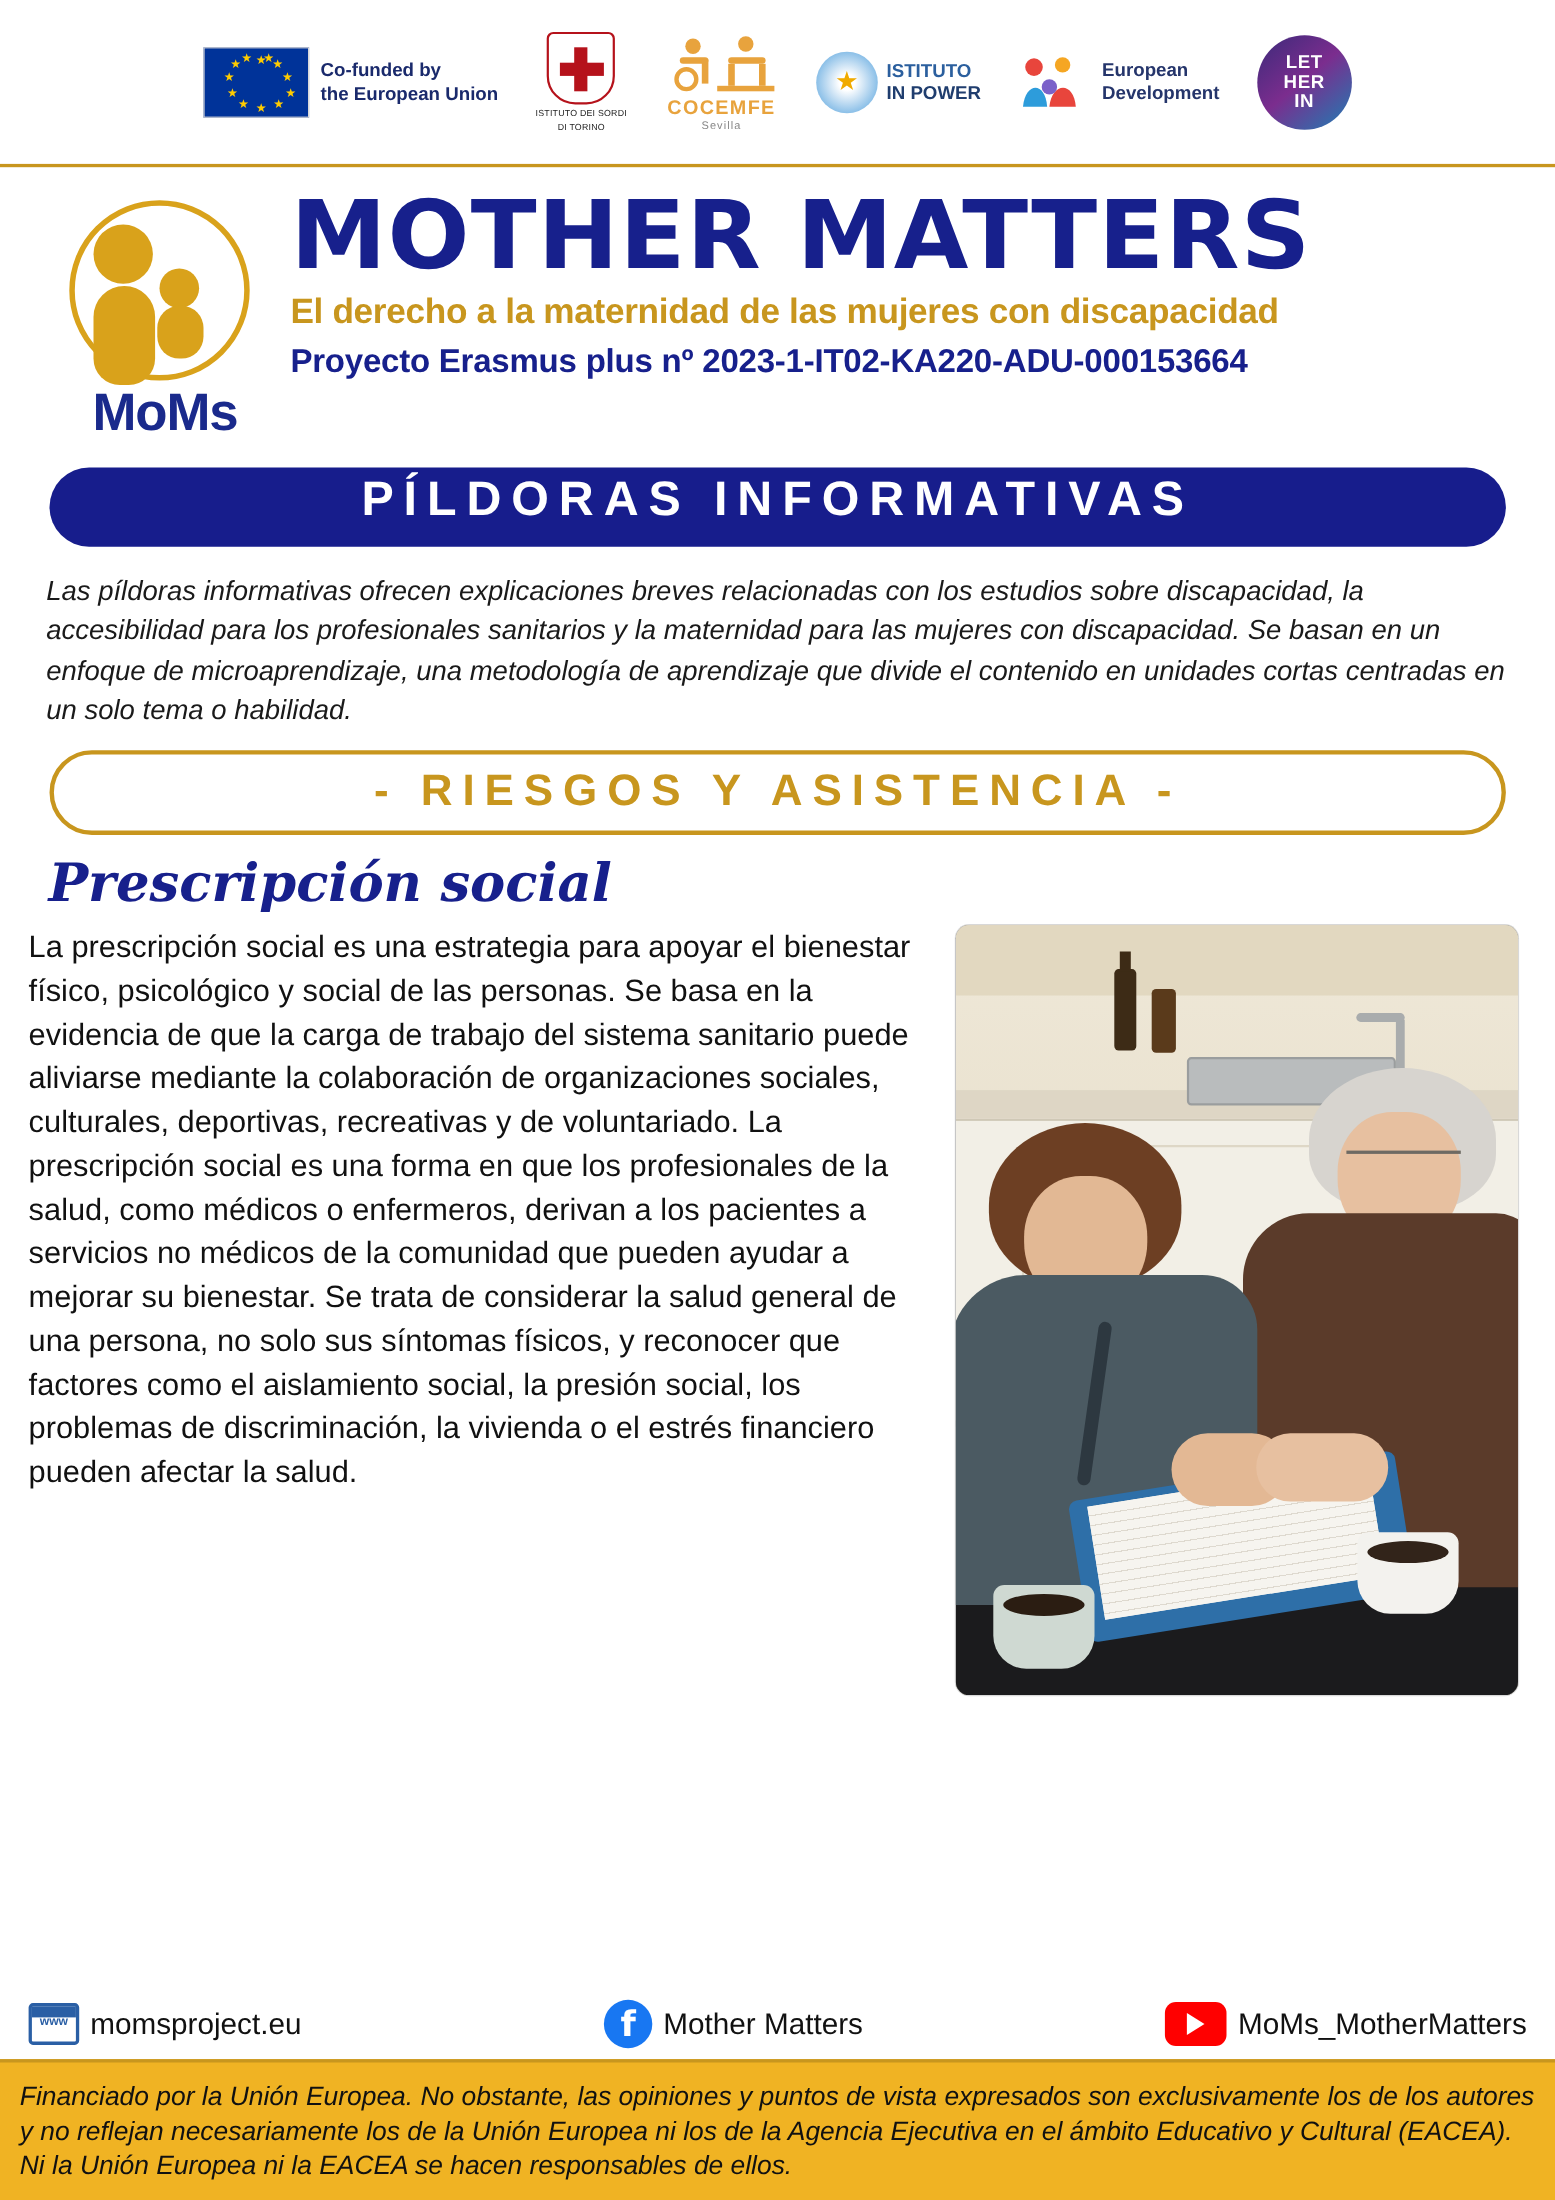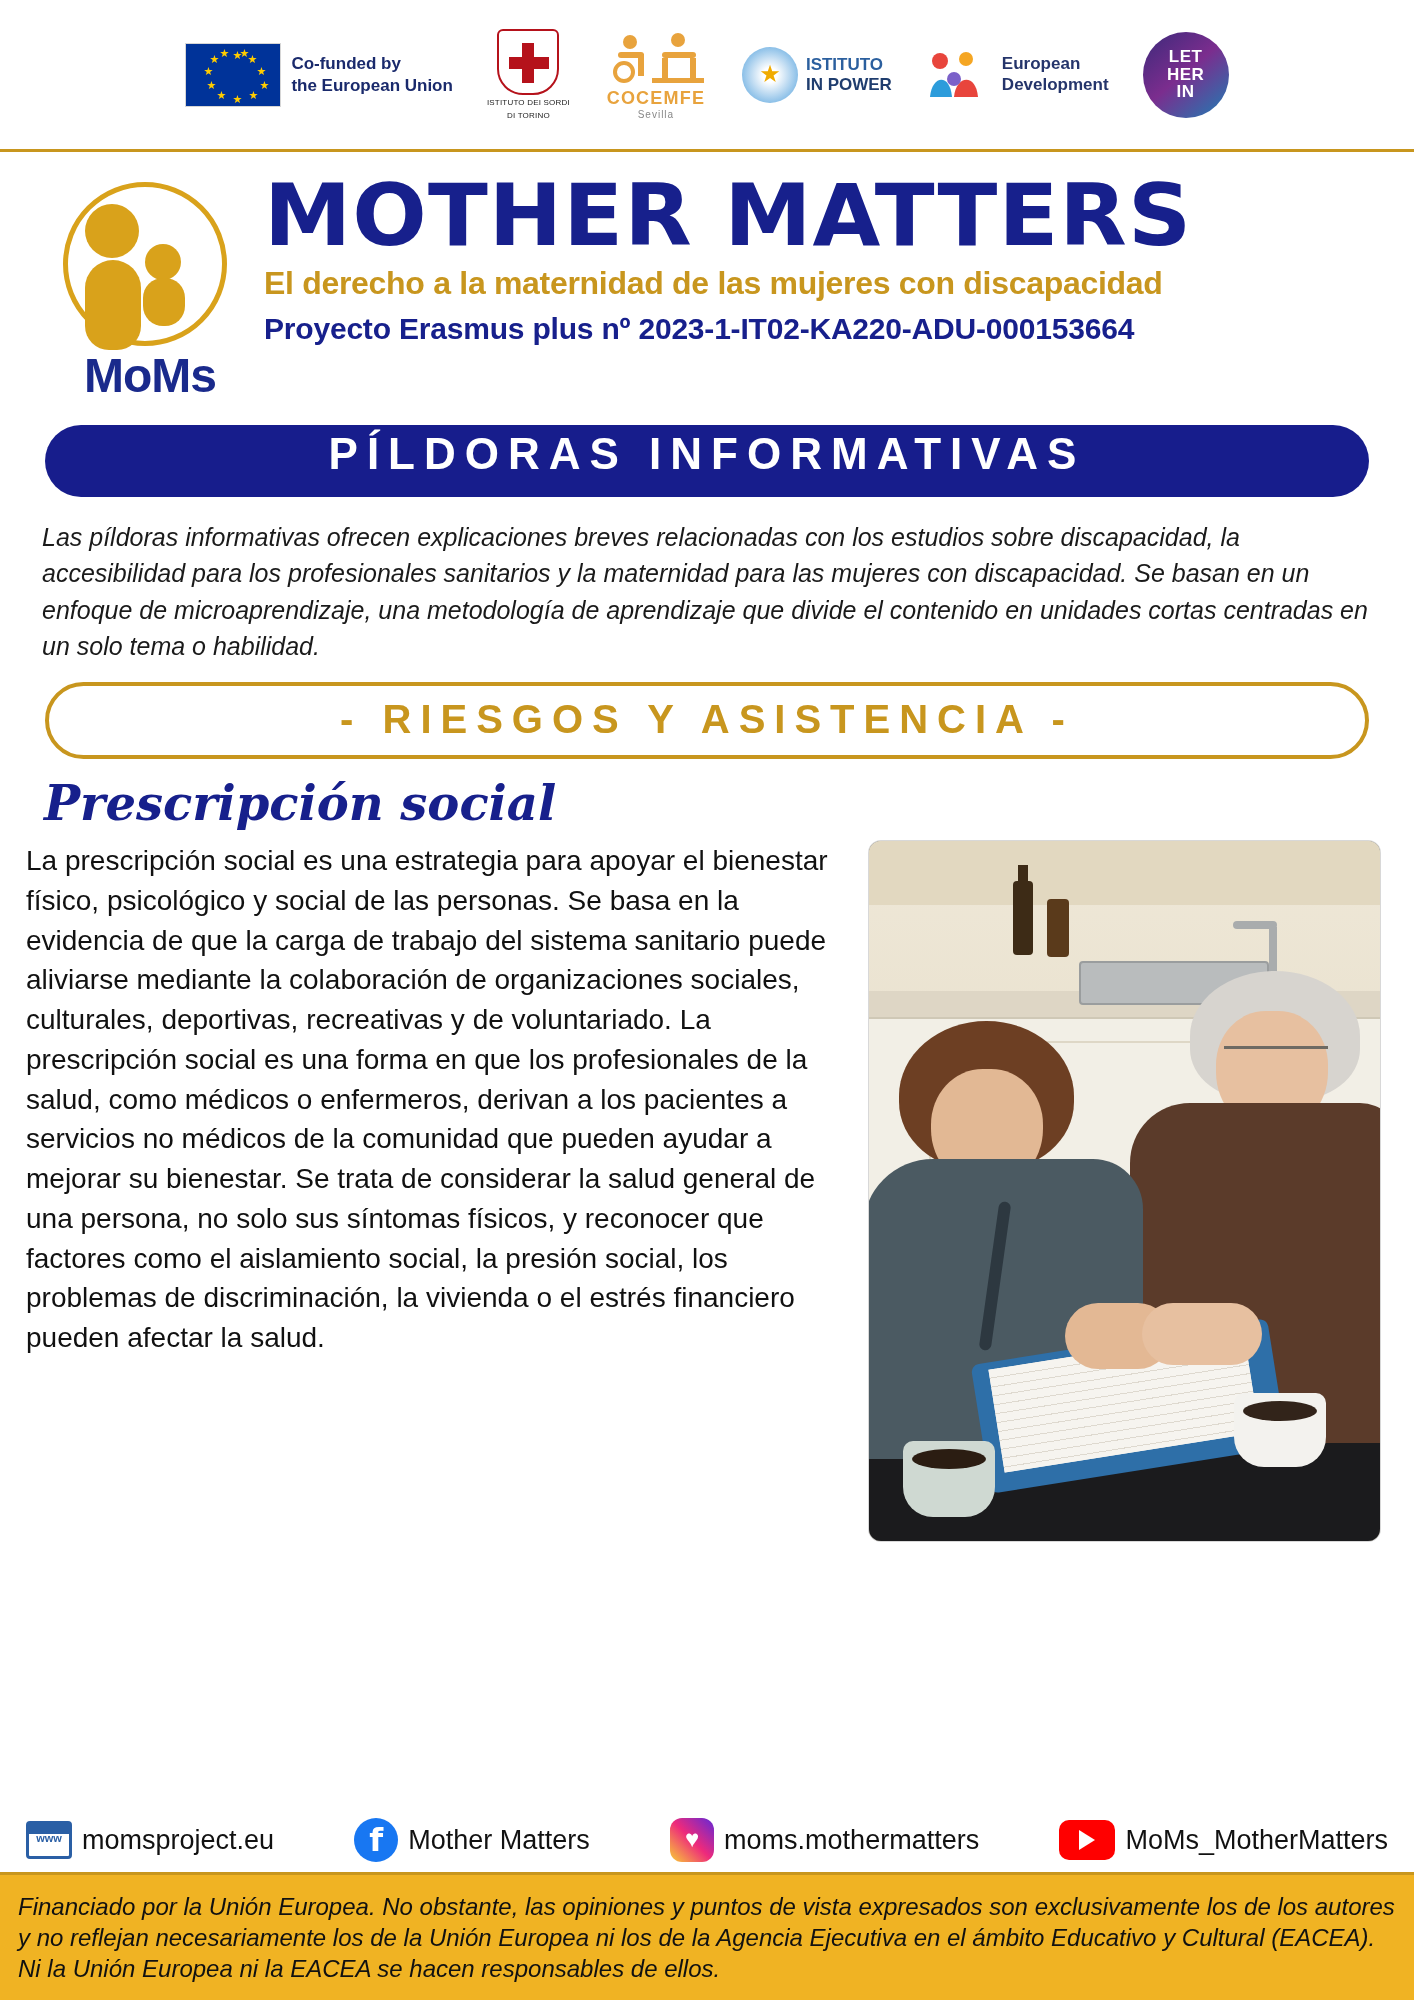--- a/index.html
+++ b/index.html
@@ -449,24 +449,20 @@
   <div class="social">
     <div class="soc-item">
       <div class="ic-www">www</div>
       <div class="soc-label">momsproject.eu</div>
     </div>
     <div class="soc-item">
       <div class="ic-fb">f</div>
       <div class="soc-label">Mother Matters</div>
     </div>
     <div class="soc-item">
-      <div class="ic-ig"></div>
-      <div class="soc-label">moms.mothermatters</div>
-    </div>
-    <div class="soc-item">
       <div class="ic-yt"></div>
       <div class="soc-label">MoMs_MotherMatters</div>
     </div>
   </div>
 
   <div class="footer">
     <p>Financiado por la Unión Europea. No obstante, las opiniones y puntos de vista expresados son exclusivamente los de los autores y no reflejan necesariamente los de la Unión Europea ni los de la Agencia Ejecutiva en el ámbito Educativo y Cultural (EACEA). Ni la Unión Europea ni la EACEA se hacen responsables de ellos.</p>
   </div>
 
 </div>

